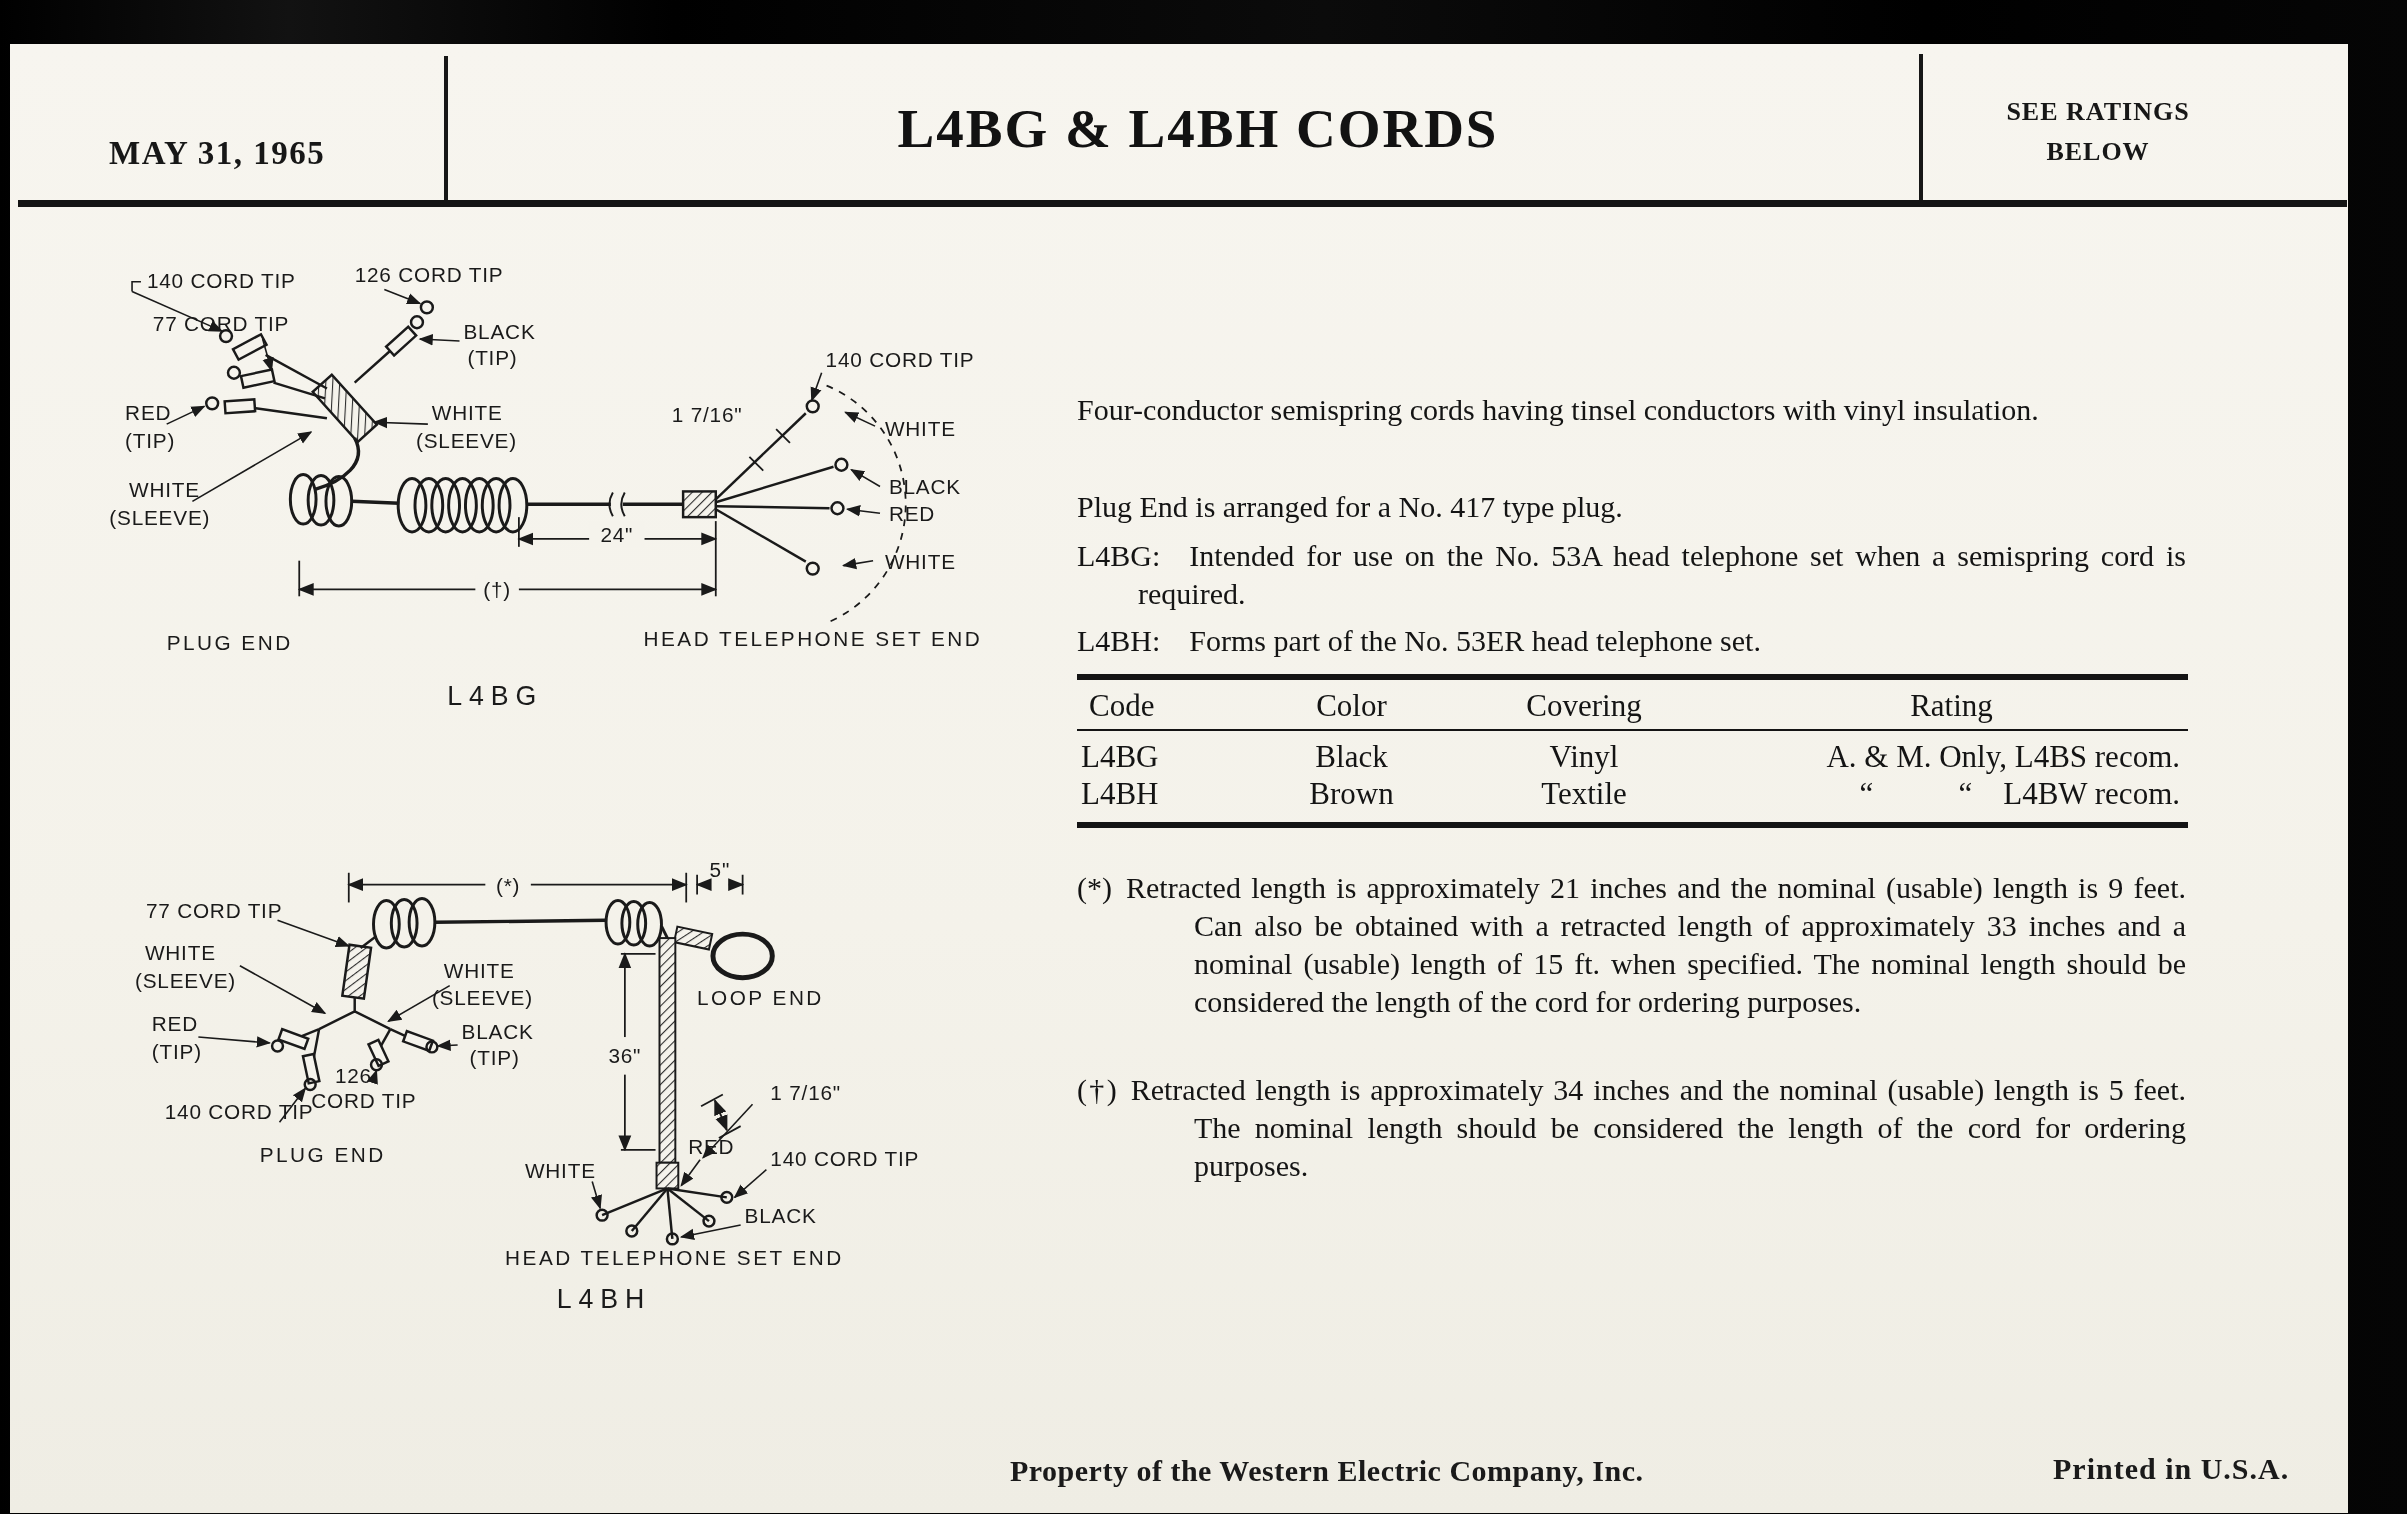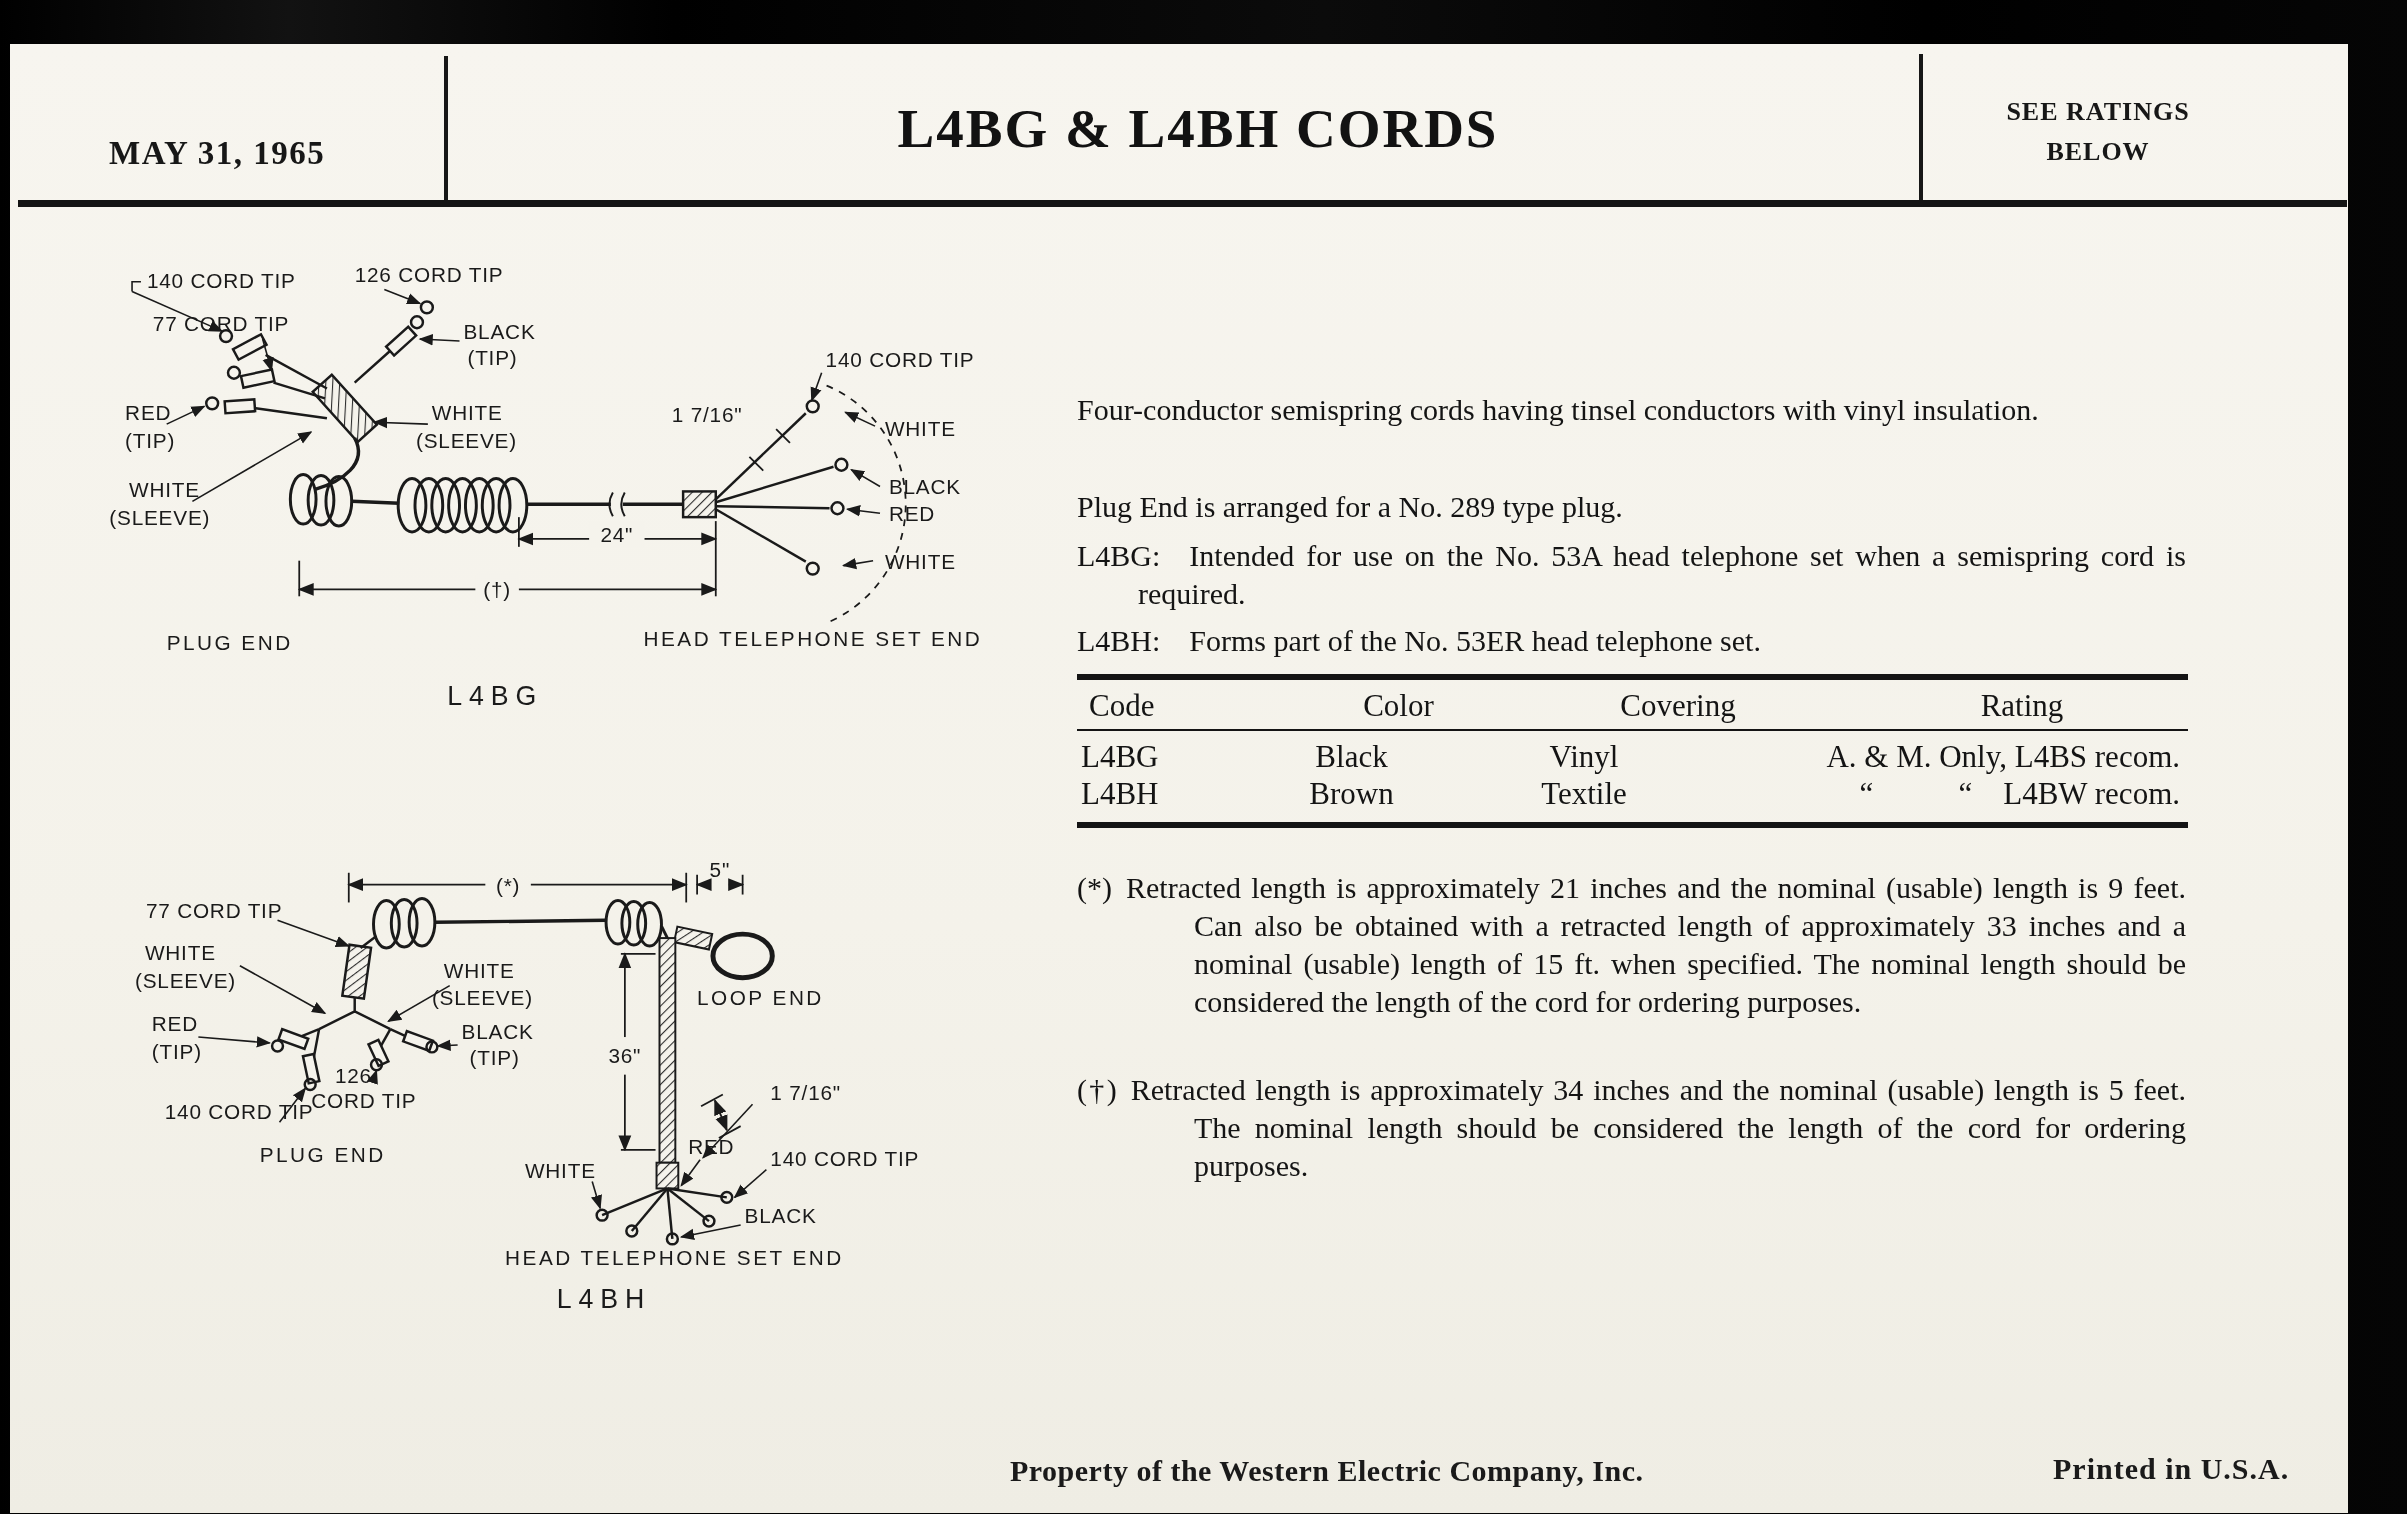--- a/index.html
+++ b/index.html
@@ -29,21 +29,21 @@
   .rc { position:absolute; left:1067px; width:1109px; font-size:30px; line-height:38px; color:#141414; }
   .just { text-align:justify; }
   .hang62  { padding-left:61px;  text-indent:-61px; }
   .hang118 { padding-left:117px; text-indent:-117px;margin-top:33px; }
   .plabel { margin-right:29px; }
   .fnlabel { margin-right:14px; }
   
   .ratings-table { position:absolute; left:1067px; top:630px; width:1111px;
                    border-top:6px solid #141414; border-bottom:6px solid #141414; font-size:31px; color:#141414; }
   .trow { display:grid; grid-template-columns:173px 203px 262px 1fr; }
-  .thead { padding:8px 0 5px 0; border-bottom:2px solid #141414;gap:47px; }
+  .thead { padding:8px 0 5px 0; border-bottom:2px solid #141414; }
   .thead > div { text-align:center; }
   .thead > div:first-child { text-align:left; padding-left:12px; }
   .tbody { padding:7px 0 10px 0; line-height:37px; }
   .tbody .trow > div:nth-child(1) { text-align:left; padding-left:4px; }
   .tbody .trow > div:nth-child(2) { text-align:center; }
   .tbody .trow > div:nth-child(3) { text-align:center; }
   .tbody .trow > div:nth-child(4) { text-align:right; padding-right:8px; }
   
   .footer-property { position:absolute; left:1000px; top:1410px; font-size:30px; font-weight:bold; letter-spacing:0.5px; }
   .footer-printed  { position:absolute; left:2043px; top:1408px; font-size:30px; font-weight:bold; letter-spacing:1px; }
@@ -308,21 +308,21 @@
     <text x="574" y="156" class="spaced">LOOP END</text>
     <text x="400" y="330">WHITE</text>
     <text x="565" y="306">RED</text>
     <text x="648" y="318">140 CORD TIP</text>
     <text x="622" y="376">BLACK</text>
     <text x="380" y="418" class="spaced">HEAD TELEPHONE SET END</text>
     <text x="480" y="462" text-anchor="middle" class="caption">L4BH</text>
   </svg>
 
   <p class="rc just" style="top:347px">Four-conductor semispring cords having tinsel conductors with vinyl insulation.</p>
-  <p class="rc" style="top:444px">Plug End is arranged for a No. 289 type plug.</p>
+  <p class="rc" style="top:444px">Plug End is arranged for a No. 417 type plug.</p>
   <p class="rc just hang62" style="top:493px"><span class="plabel">L4BG:</span><span>Intended for use on the No. 53A head telephone set when a semispring cord is required.</span></p>
   <p class="rc hang62" style="top:578px"><span class="plabel">L4BH:</span><span>Forms part of the No. 53ER head telephone set.</span></p>
 
   <div class="ratings-table">
     <div class="trow thead">
       <div>Code</div>
       <div>Color</div>
       <div>Covering</div>
       <div>Rating</div>
     </div>

